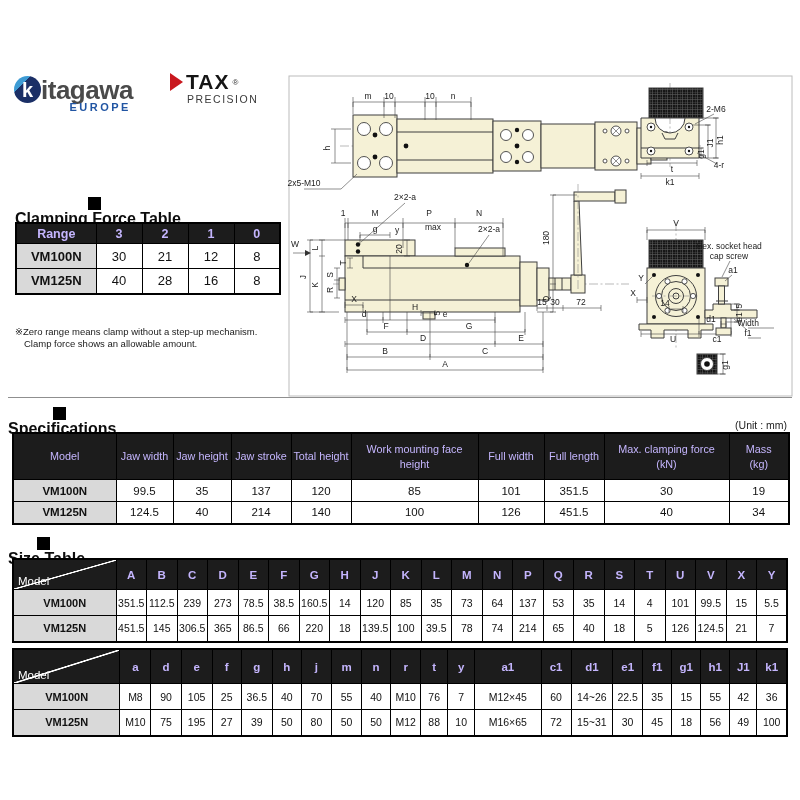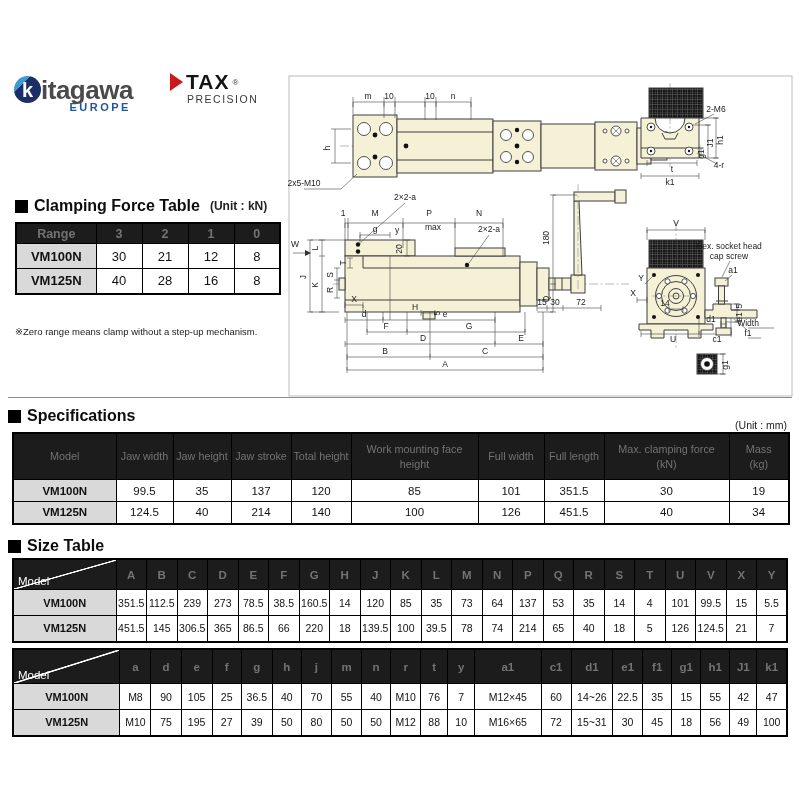--- a/index.html
+++ b/index.html
@@ -13,29 +13,29 @@
     color:#fff;font-weight:bold;font-size:20px;display:flex;align-items:center;justify-content:center;line-height:1;}
   .kita-name{font-size:26px;font-weight:bold;color:var(--kita-dark);letter-spacing:-.5px;line-height:26px;}
   .kita-sub{display:block;text-align:right;color:var(--kita-blue);font-size:11px;font-weight:bold;letter-spacing:2.5px;margin-top:-2px;padding-right:2px;}
   .tax{position:absolute;left:170px;top:70px;}
   .tax-row{display:flex;align-items:center;gap:3px;}
   .tax-tri{width:0;height:0;border-left:13px solid var(--tax-red);border-top:9px solid transparent;border-bottom:9px solid transparent;}
   .tax-name{font-size:21px;font-weight:800;color:#151515;letter-spacing:1px;}
   .tax-reg{font-size:8px;vertical-align:super;color:#333;}
   .tax-sub{font-size:10.5px;color:#3a3a3a;letter-spacing:1.5px;margin-left:17px;margin-top:-1px;}
   
-  .sec-head{position:absolute;display:flex;align-items:center;font-weight:bold;font-size:16px;color:#0d0d0d;}
+  .sec-head{position:absolute;display:flex;align-items:center;font-weight:bold;font-size:16px;color:#0d0d0d;flex-direction:column;}
   .sq{width:13px;height:13px;background:#000;margin-right:6px;flex:0 0 auto;}
   .unit{font-size:12px;font-weight:bold;margin-left:10px;color:#222;}
   .unit-mm{position:absolute;right:13px;top:419px;font-size:10.5px;color:#222;}
   .hr1{position:absolute;left:8px;top:397px;width:784px;border-top:1px solid #8f8f8f;height:0;}
   
   table{border-collapse:collapse;table-layout:fixed;position:absolute;}
   th,td{border:1px solid #000;text-align:center;padding:0 1px;overflow:hidden;}
-  thead th{background:var(--hdr);color:#737373;font-weight:bold;border-color:#000;}
+  thead th{background:var(--hdr);color:#c4b5fd;font-weight:bold;border-color:#000;}
   tbody th{background:var(--modelbg);font-weight:bold;}
   .clamp-table{left:15px;top:222px;width:264px;border:2px solid #000;}
   .clamp-table thead th{height:19px;font-size:12.5px;}
   .clamp-table tbody tr{height:25px;}
   .clamp-table tbody th{font-size:13px;}
   .clamp-table tbody td{font-size:13px;background:#fff;}
   .note{position:absolute;left:15px;top:298px;width:275px;font-size:9.5px;line-height:1.3;color:#1a1a1a;margin-top:28px;}
   .note .l2{margin-left:9px;}
   .spec-table{left:12px;top:432px;width:776px;border:2px solid #000;}
   .spec-table thead th{height:45px;font-size:10.8px;font-weight:normal;white-space:pre-line;line-height:1.35;}
@@ -333,20 +333,21 @@
         <th>VM125N</th>
         <td>40</td>
         <td>28</td>
         <td>16</td>
         <td>8</td>
       </tr>
     </tbody>
 </table>
 <div class="note">
   <div>※Zero range means clamp without a step-up mechanism.</div>
+  <div class="l2">Clamp force shows an allowable amount.</div>
 </div>
 
 <div class="hr1"></div>
 
 <div class="sec-head" style="left:8px;top:407px;">
   <span class="sq"></span>
   <span>Specifications</span>
 </div>
 <div class="unit-mm">(Unit : mm)</div>
 <table class="spec-table">
@@ -561,21 +562,21 @@
         <td>76</td>
         <td>7</td>
         <td>M12×45</td>
         <td>60</td>
         <td>14~26</td>
         <td>22.5</td>
         <td>35</td>
         <td>15</td>
         <td>55</td>
         <td>42</td>
-        <td>47</td>
+        <td>36</td>
       </tr>
       <tr>
         <th>VM125N</th>
         <td>M10</td>
         <td>75</td>
         <td>195</td>
         <td>27</td>
         <td>39</td>
         <td>50</td>
         <td>80</td>

